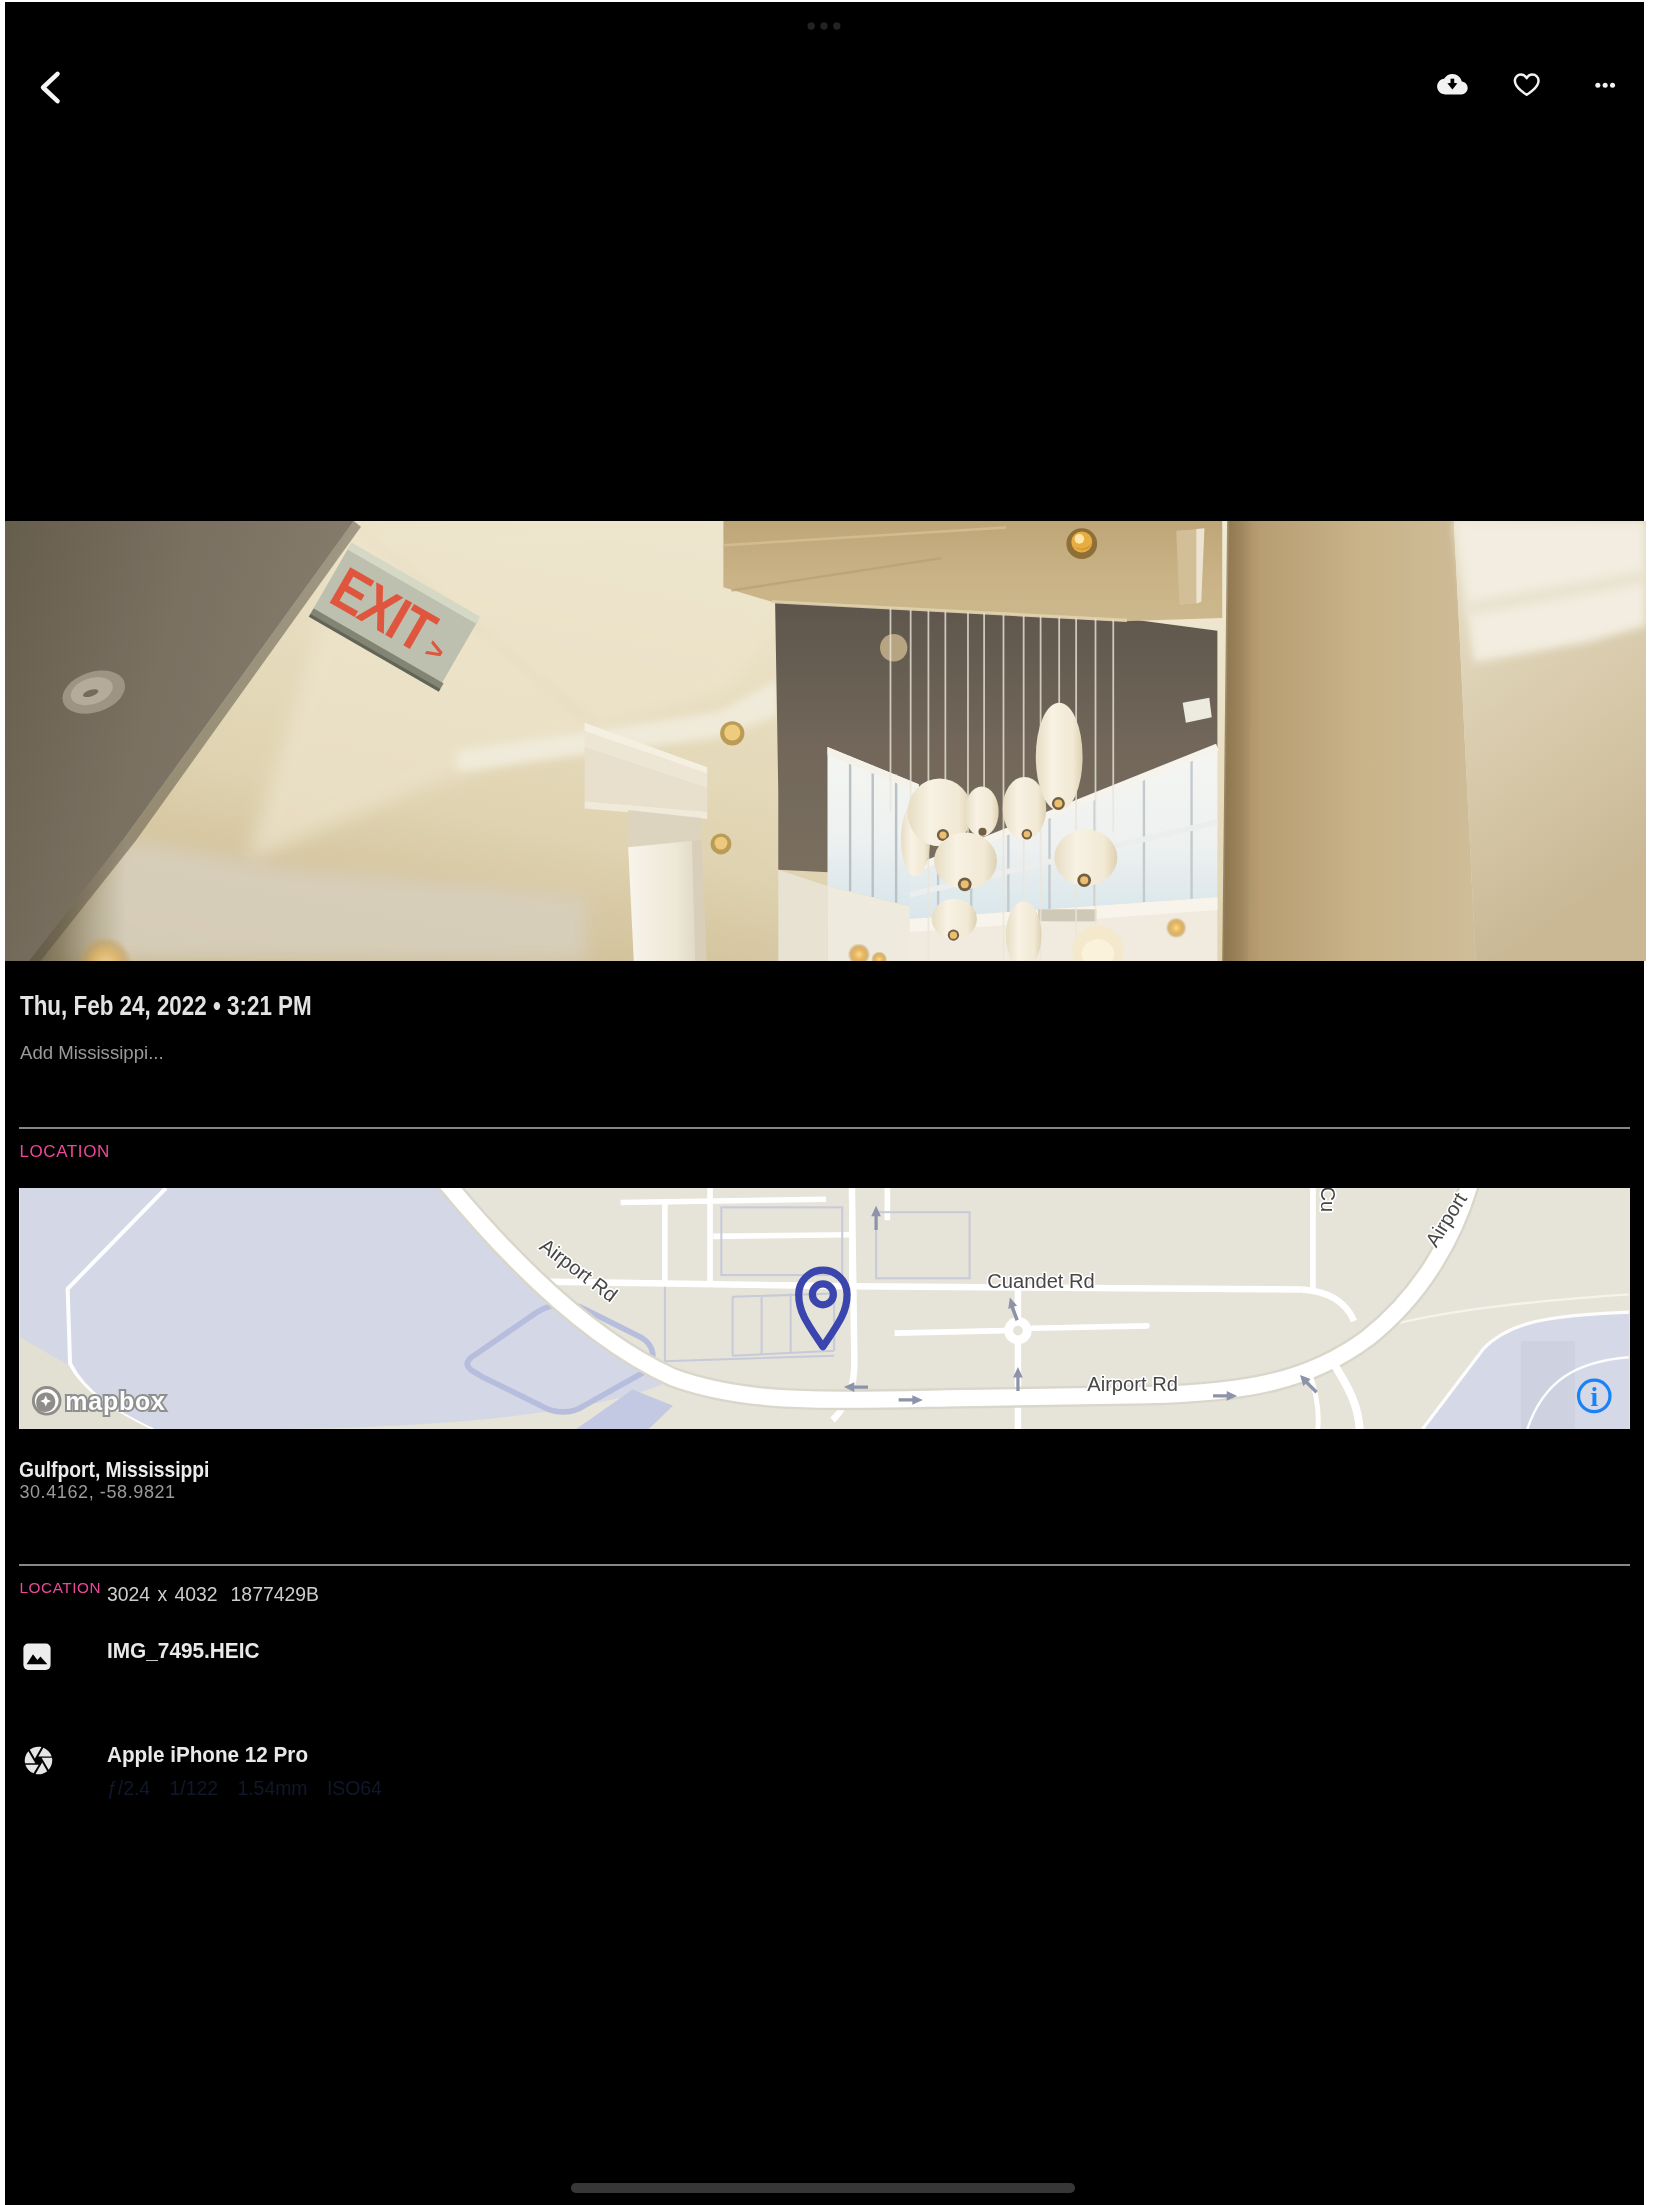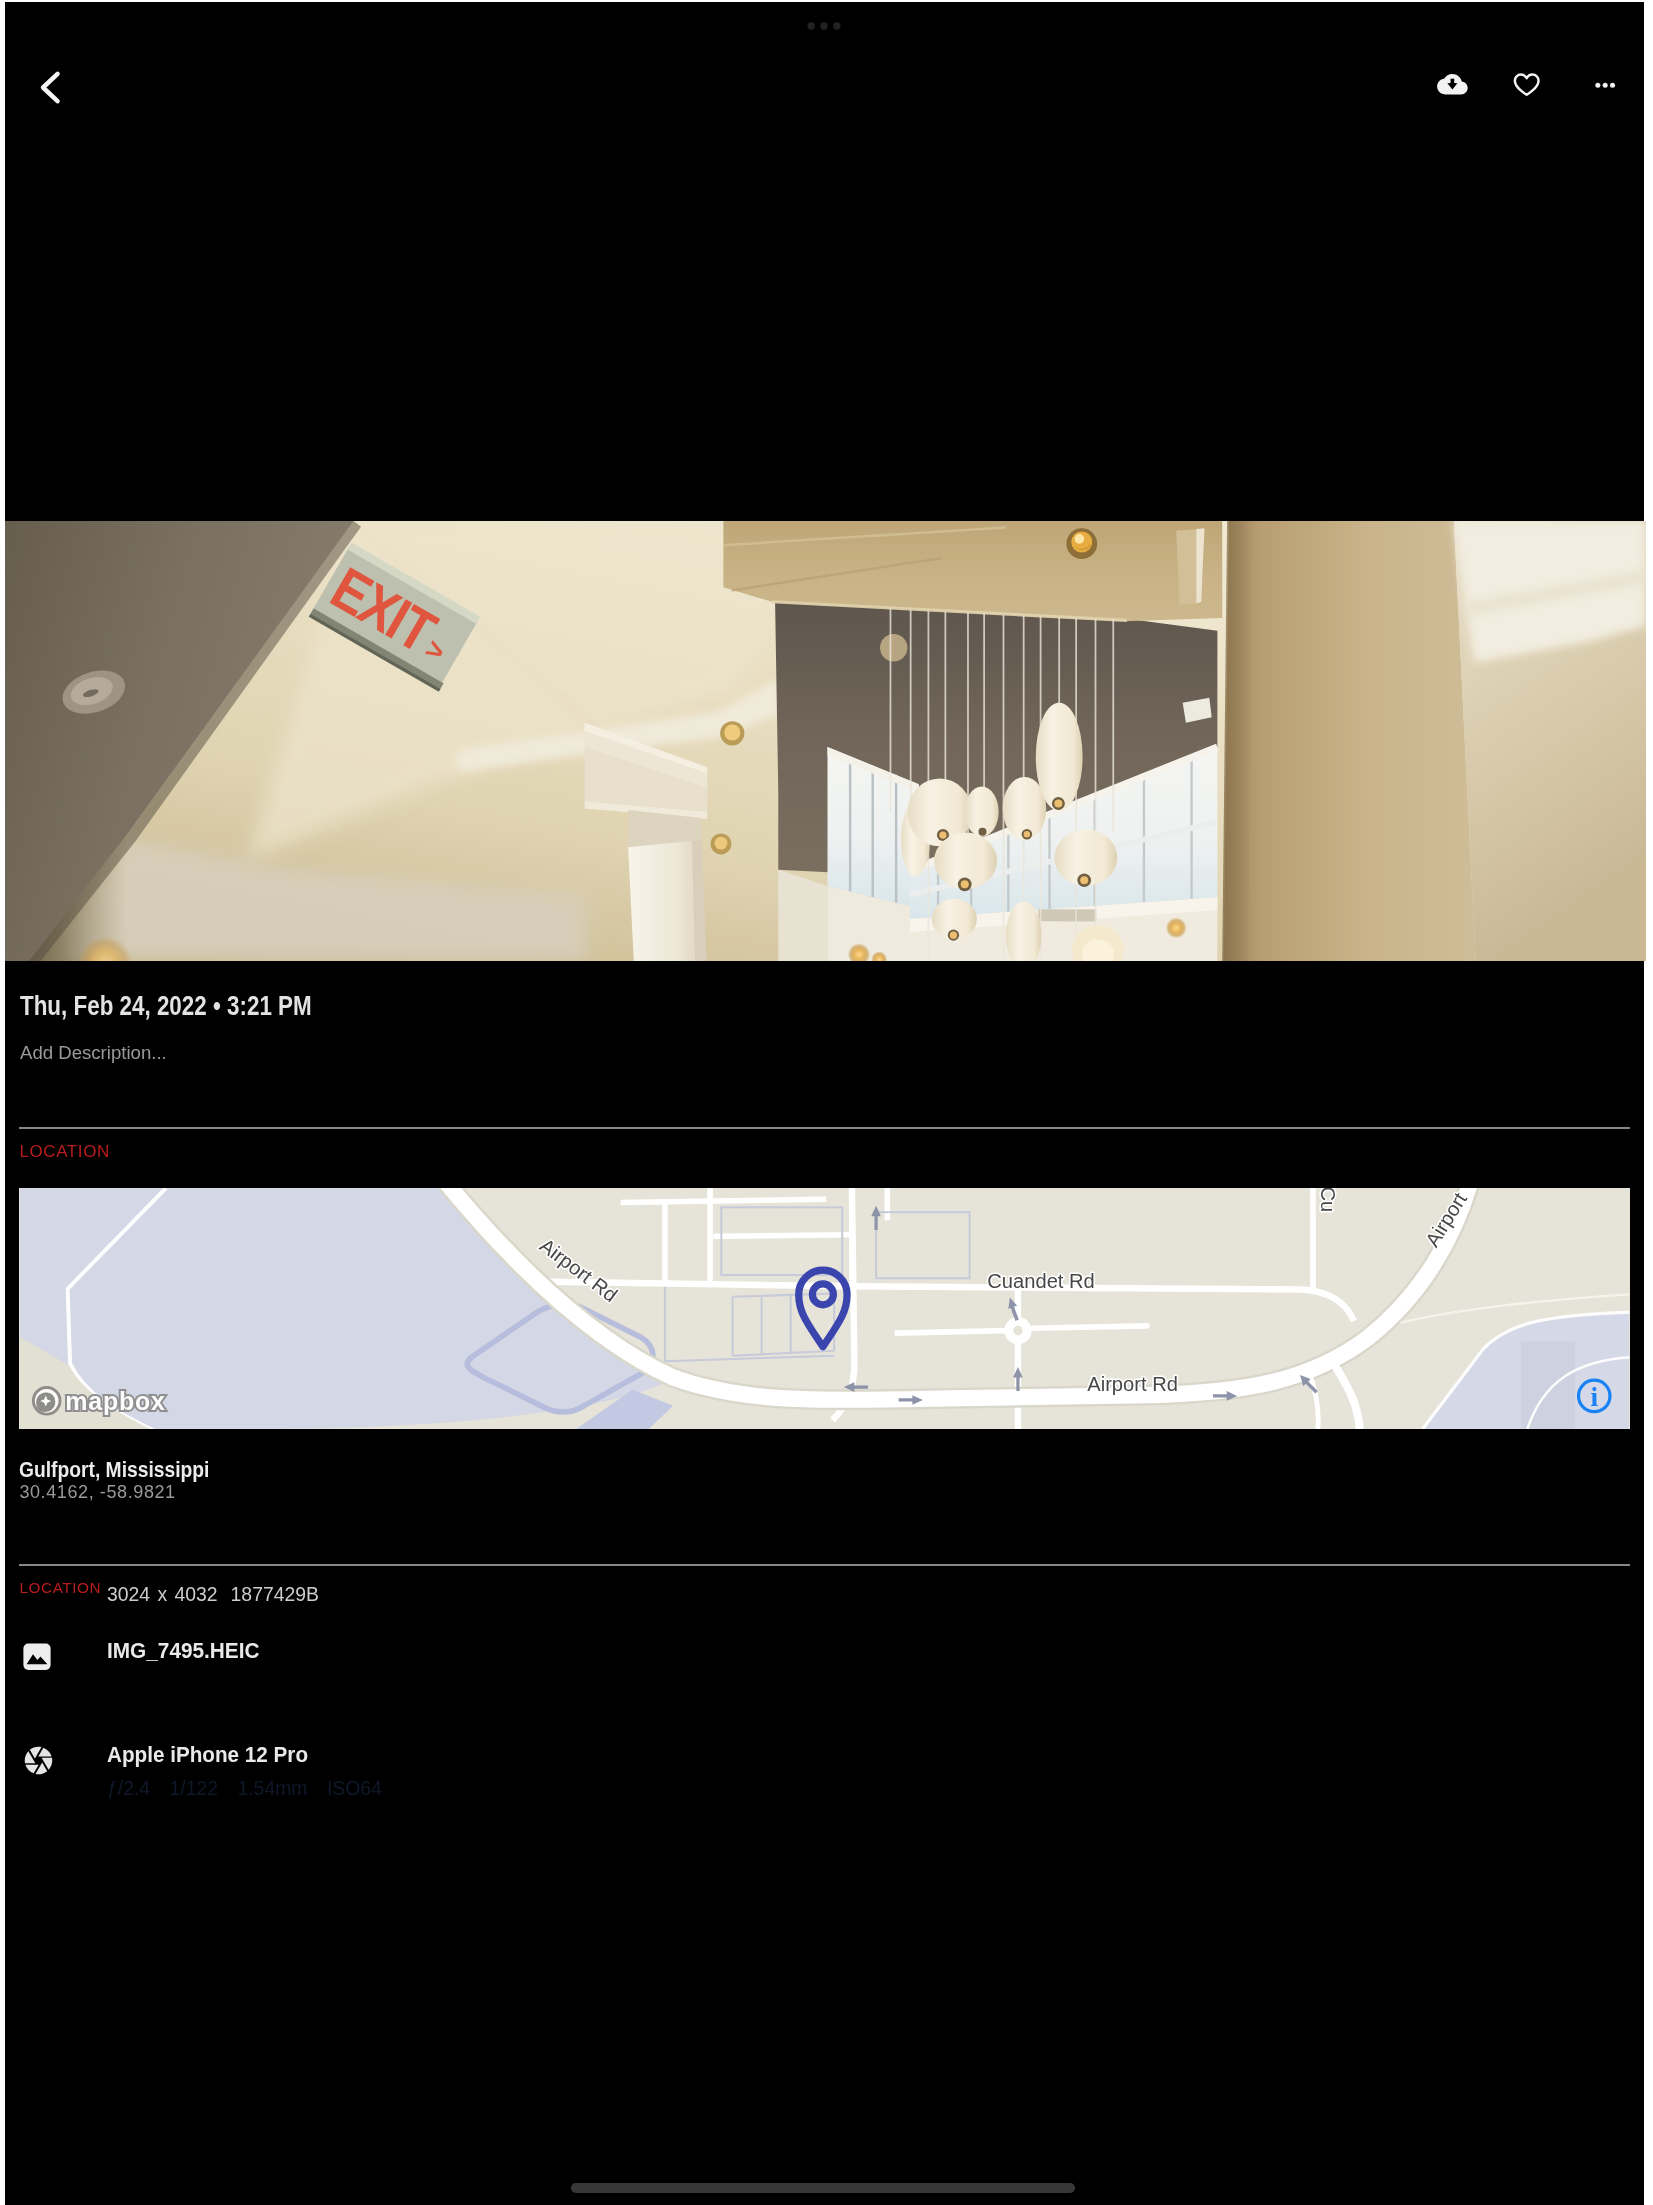--- a/index.html
+++ b/index.html
@@ -1,20 +1,20 @@
 <!DOCTYPE html>
 <html style="font-size:13px"><head>
 <meta charset="utf-8">
 <style>
   * { margin:0; padding:0; box-sizing:border-box; }
   html,body { width:1653px; height:2205px; background:#ffffff; font-family:"Liberation Sans", sans-serif; overflow:hidden; }
   #stage { position:relative; width:1653px; height:2205px; background:#fff; }
   #content { position:absolute; left:4.8px; top:1.6px; width:1639px; height:2204px; background:#000; }
   .abs { position:absolute; }
-  .lbl { position:absolute; color:#b91c1c; font-size:16px; letter-spacing:0.6px; }
+  .lbl { position:absolute; color:#ec4899; font-size:16px; letter-spacing:0.6px; }
   .divider { position:absolute; left:19.4px; width:1611px; height:1.6px; background:#878787; }
 </style>
 </head>
 <body>
 <div id="stage">
   <div id="content"></div>
 
   <div class="abs" style="left:807px;top:18px;width:34px;height:8px;">
     <svg width="34" height="8" viewBox="0 0 42 10">
       <circle cx="5" cy="5" r="4.6" fill="#232323"></circle>
@@ -257,21 +257,21 @@
 
     <polygon points="1795,0 2033,0 2033,545 1822,545" fill="url(#pRWall)"></polygon>
     <polygon points="1795,0 2033,0 2033,130 1960,150 1820,175" fill="#f4f1e6" filter="url(#soft2)"></polygon>
     <polygon points="1810,100 2033,60 2033,78 1812,118" fill="#e8e3d2" opacity="0.8" filter="url(#soft2)"></polygon>
     <rect x="0" y="0" width="2033" height="545" fill="#d9b97f" opacity="0.055"></rect>
   </svg>
   </div>
 
   <div class="abs" style="left:20px;top:990px;font-size:28px;font-weight:bold;color:#e2e2e2;transform:scaleX(0.80);transform-origin:0 0;white-space:nowrap;">Thu, Feb 24, 2022 • 3:21 PM</div>
 
-  <div class="abs" style="left:20px;top:1042px;font-size:18.6px;color:#9a9a9a;">Add Description...</div>
+  <div class="abs" style="left:20px;top:1042px;font-size:18.6px;color:#9a9a9a;">Add Mississippi...</div>
 
   <div class="divider" style="top:1127px;"></div>
   <div class="lbl" style="left:19.4px;top:1142px;font-size:17px;">LOCATION</div>
 
   <div class="abs" id="map" style="left:19.4px;top:1188px;width:1611px;height:241px;background:#e7e4da;overflow:hidden;">
   <svg width="1611" height="241" viewBox="0 0 1996 299">
     <defs></defs>
     <rect x="0" y="0" width="1996" height="299" fill="#e6e3d8"></rect>
 
     <path d="M0,0 L520,0 C590,85 680,185 800,242 C720,278 520,299 300,299 L0,299 Z" fill="#d4d7e5"></path>

